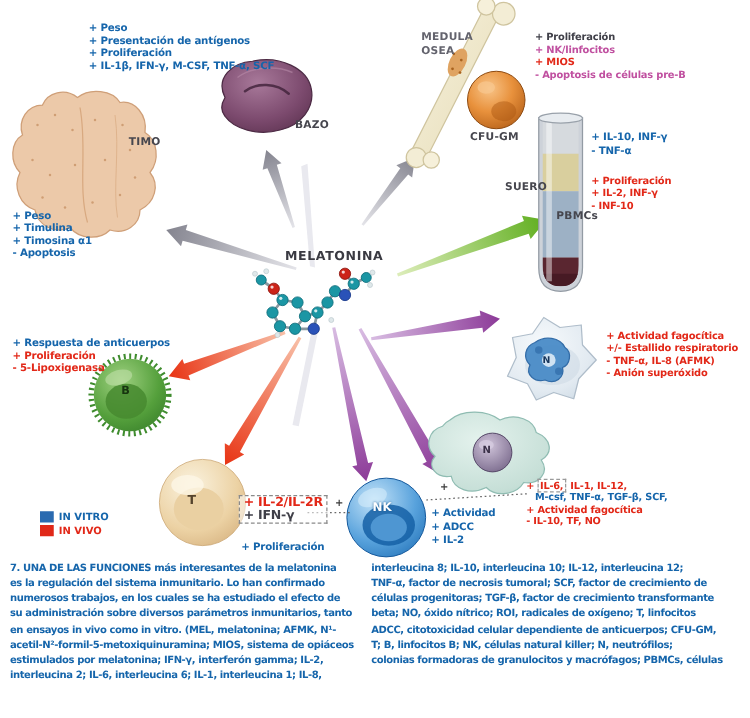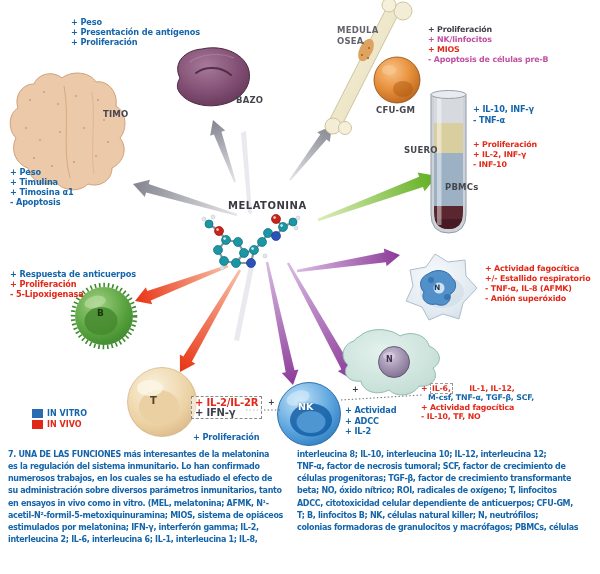--- a/index.html
+++ b/index.html
@@ -3,21 +3,21 @@
 <meta charset="utf-8">
 <style>
   html,body{margin:0;padding:0}
   body{width:600px;height:574px;position:relative;background:#ffffff;
        font-family:"DejaVu Sans",sans-serif;overflow:hidden}
   #diagram{position:absolute;left:0;top:0;z-index:1}
   .blk{position:absolute;z-index:3;font-size:8.2px;font-weight:bold;
        letter-spacing:-0.15px;line-height:10px;white-space:nowrap}
   .blk .ln{white-space:nowrap}
   .c-blue{color:#1565ab}.c-red{color:#e22818}.c-magenta{color:#c050a0}.c-dark{color:#3f3f48}
-  .boxed{border:1px dashed #9a9a9a;padding:0 1px;margin-right:14px}
+  .boxed{border:1px dashed #9a9a9a;padding:0 1px;margin-right:1px}
   #blk-suero-blue .ln{line-height:11px}
   #blk-nk .ln{line-height:10.6px}
   #blk-monocito{font-size:7.8px;line-height:9.4px}
   #blk-medula,#blk-neutrofilo,#blk-suero-red{font-size:7.9px}
   #box-t{position:absolute;left:191px;top:396px;z-index:3;border:1px dashed #8a8a8a;
          padding:1px 3px;font-size:10px;font-weight:bold;line-height:9.5px;
          letter-spacing:-0.2px;background:rgba(255,255,255,.55);white-space:nowrap}
   .lbl{position:absolute;z-index:3;font-weight:bold;color:#46464e;font-size:8.5px;
        letter-spacing:0.2px;white-space:nowrap}
   #lbl-melatonina{font-size:10px;color:#3a3a42;letter-spacing:0.5px}
@@ -305,33 +305,34 @@
 </svg>
 
 <div class="lbl" id="lbl-timo" style="left:103px;top:109px">TIMO</div>
 <div class="lbl" id="lbl-bazo" style="left:236px;top:95px">BAZO</div>
 <div class="lbl" id="lbl-medula" style="left:337px;top:25px">
   <div>MEDULA</div>
   <div>OSEA</div>
 </div>
 <div class="lbl" id="lbl-cfugm" style="left:376px;top:105px">CFU-GM</div>
 <div class="lbl" id="lbl-suero" style="left:404px;top:145px">SUERO</div>
-<div class="lbl" id="lbl-pbmcs" style="left:445px;top:182px">PBMCs</div>
+<div class="lbl" id="lbl-pbmcs" style="left:445px;top:168px">PBMCs</div>
 <div class="lbl" id="lbl-melatonina" style="left:228px;top:200px">MELATONINA</div>
 
 <div class="cell-letter" id="cl-b" style="left:97px;top:308px">B</div>
 <div class="cell-letter" id="cl-t" style="left:150px;top:395px">T</div>
 <div class="cell-letter" id="cl-nk" style="left:298px;top:401px">NK</div>
 <div class="cell-letter" id="cl-n1" style="left:434px;top:283px">N</div>
 <div class="cell-letter" id="cl-n2" style="left:386px;top:355px">N</div>
 
 <div class="blk" id="blk-timo-top" style="left:71px;top:17px">
     <div class="ln c-blue">+ Peso</div>
     <div class="ln c-blue">+ Presentación de antígenos</div>
     <div class="ln c-blue">+ Proliferación</div>
+    <div class="ln c-blue">+ IL-1β, IFN-γ, M-CSF, TNF-α, SCF</div>
   </div>
 <div class="blk" id="blk-timo-left" style="left:10px;top:167px">
     <div class="ln c-blue">+ Peso</div>
     <div class="ln c-blue">+ Timulina</div>
     <div class="ln c-blue">+ Timosina α1</div>
     <div class="ln c-blue">- Apoptosis</div>
   </div>
 <div class="blk" id="blk-medula" style="left:428px;top:25px">
     <div class="ln c-dark">+ Proliferación</div>
     <div class="ln c-magenta">+ NK/linfocitos</div>

